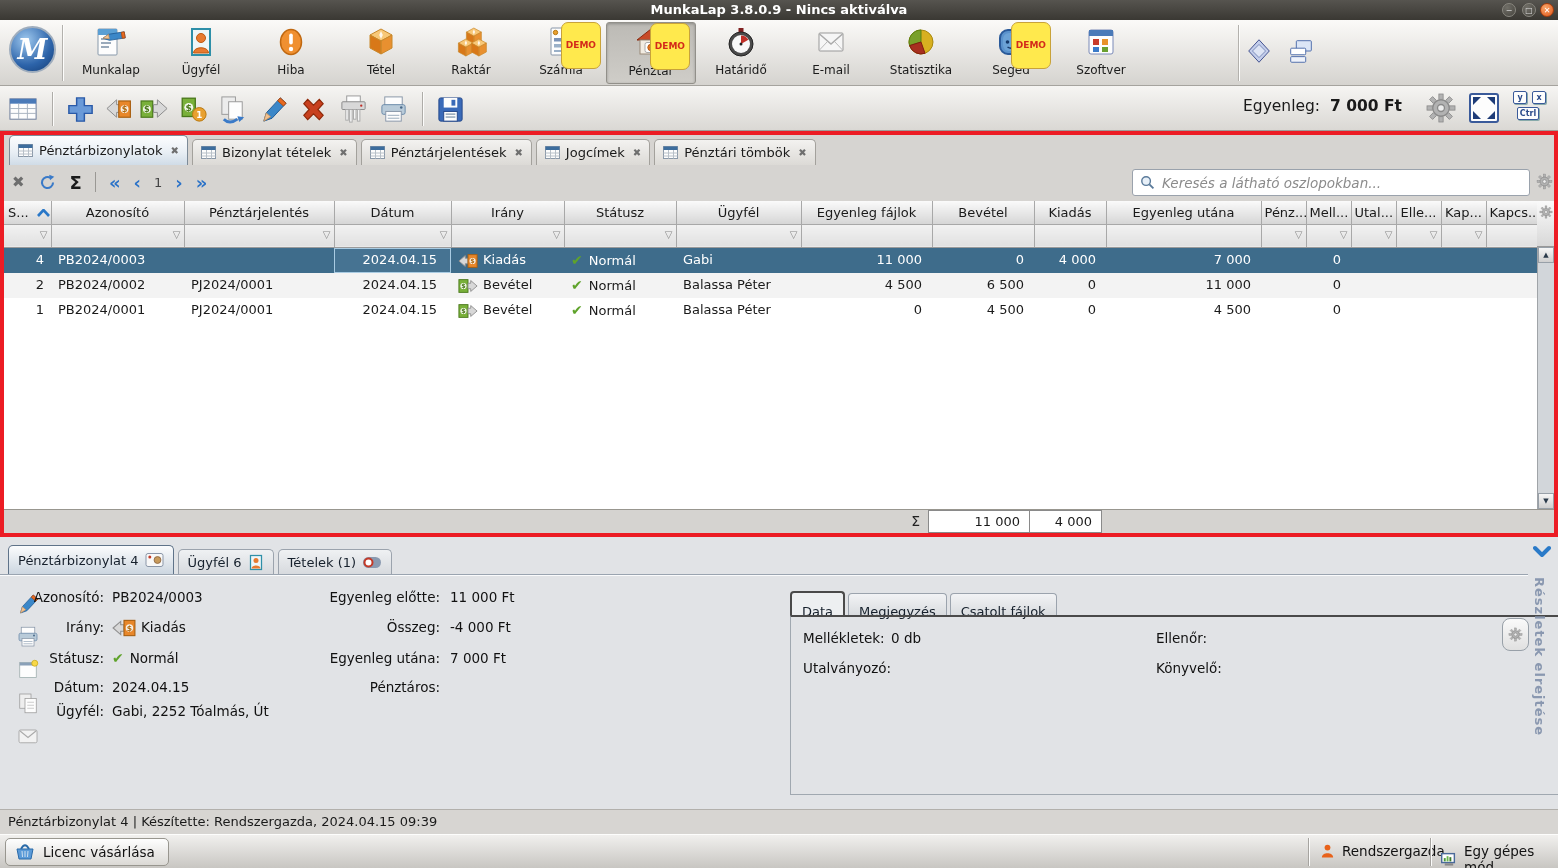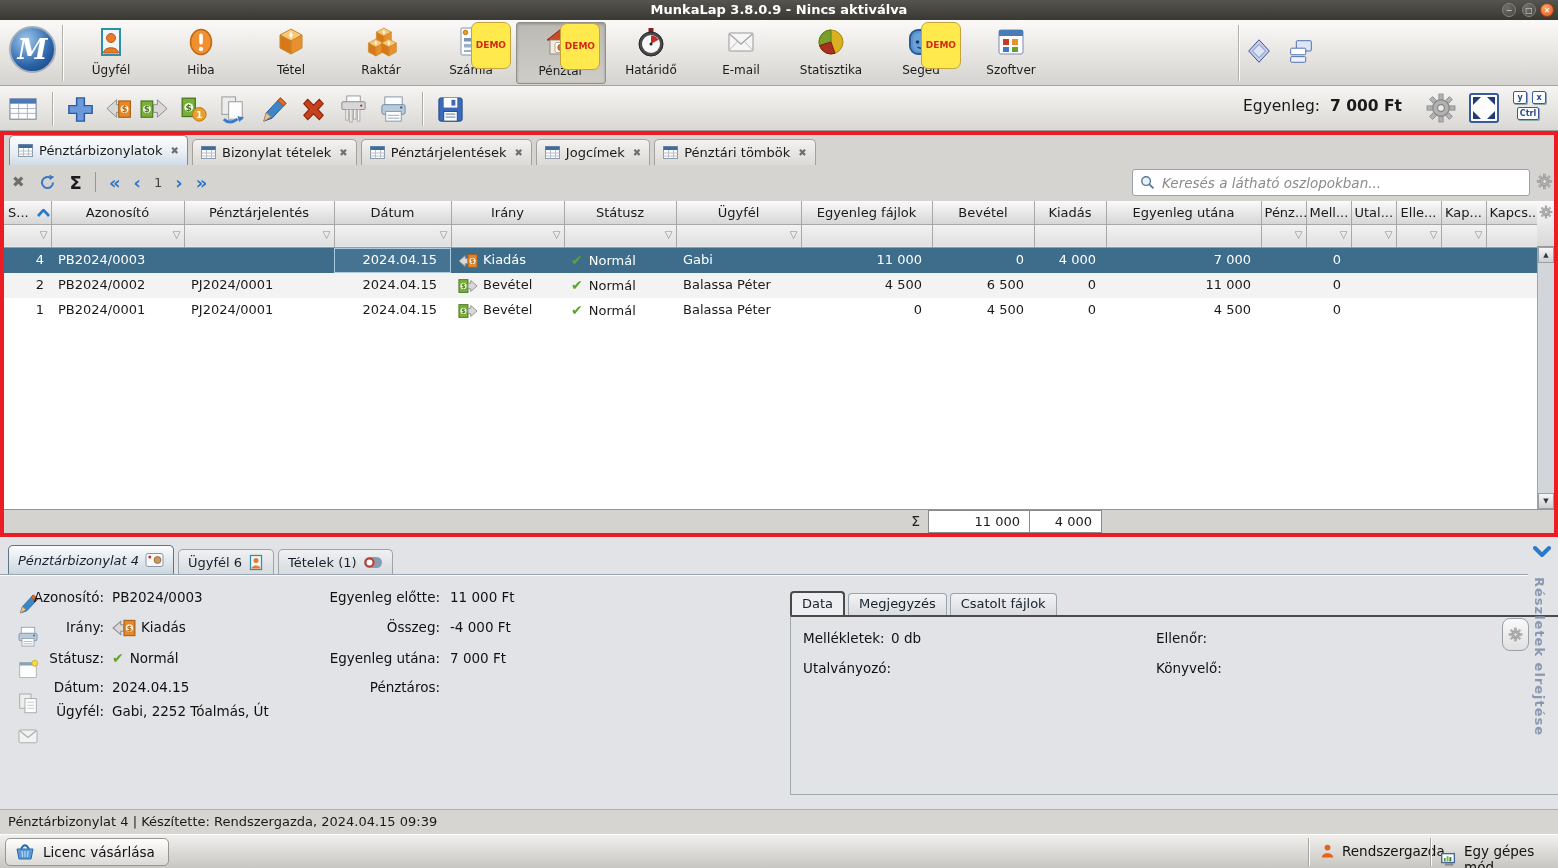--- a/index.html
+++ b/index.html
@@ -119,33 +119,33 @@
   .sumcell { position:absolute; top:0px; height:23px; background:#fff; border:1px solid #8a8a8a;
     line-height:21px; text-align:right; padding-right:9px; color:#1a1a1a; }
   .sumcell.c1 { left:924px; width:102px; } .sumcell.c2 { left:1025px; width:73px; }
 
   
   .detail { position:absolute; top:537px; left:0; width:1558px; height:272px; background:#e1e3e6; }
   .dtabs { position:absolute; left:8px; top:8px; display:flex; align-items:flex-end; gap:4px; }
   .dtab { height:25px; padding:0 9px; display:flex; gap:6px; align-items:center;
     background:linear-gradient(#eff1f3,#d7dade); border:1px solid #9ba3ad; border-bottom:none;
     border-radius:5px 5px 0 0; font-size:13px; color:#16202c; }
-  .dtab.active { height:29px; background:linear-gradient(#fbfcfd,#ccd6e0); border-color:#5f7389;font-style:italic; }
+  .dtab.active { height:29px; background:linear-gradient(#fbfcfd,#ccd6e0); border-color:#5f7389; }
   .dtabline { position:absolute; left:0; right:30px; top:37px; height:1px; background:#9aa4b0;
     box-shadow:0 1px 0 #fafbfc; }
   .strip { position:absolute; left:16px; top:55px; display:flex; flex-direction:column; gap:9px; }
   .strip > span { width:24px; height:24px; }
   .frow { position:absolute; left:0; font-size:13.5px; color:#111; height:19px; line-height:19px; }
   .dlabel { display:inline-block; width:104px; text-align:right; margin-right:8px; }
   .frow2 { position:absolute; left:240px; font-size:13.5px; color:#111; height:19px; line-height:19px; }
   .dlabel2 { display:inline-block; width:200px; text-align:right; margin-right:10px; }
   .fico { display:inline-block; vertical-align:middle; margin-right:5px; }
 
   .dtabs2 { position:absolute; left:790px; top:54px; display:flex; align-items:flex-end; gap:3px; }
-  .d2tab { padding:0 10px; height:22px; line-height:20px; background:linear-gradient(#f2f3f5,#d9dcdf);
+  .d2tab { padding:8px 10px; height:22px; line-height:20px; background:linear-gradient(#f2f3f5,#d9dcdf);
     border:1px solid #9ba3ad; border-bottom:none; border-radius:4px 4px 0 0; font-size:13px; color:#16202c; }
   .d2tab.active { height:24px; line-height:21px; background:#edeff1; border:2px solid #4a4a4a; border-bottom:none; }
   .dbox { position:absolute; left:790px; top:78px; width:804px; height:180px;
     border:1px solid #a0a8b0; border-top:2px solid #4a4a4a; }
   .brow { position:absolute; font-size:13.5px; color:#111; }
   .dgear { position:absolute; left:1502px; top:81px; width:27px; height:33px; border:1px solid #98a0a8;
     border-radius:8px; background:linear-gradient(#fafafa,#e0e0e0); display:flex;
     align-items:center; justify-content:center; }
   .collapse { position:absolute; left:1533px; top:8px; }
   .vtext { position:absolute; left:1532px; top:40px; writing-mode:vertical-rl; font-size:13px;
@@ -229,20 +229,35 @@
 </div>
 
 <div class="main-toolbar">
   <div class="logo"><span>M</span></div>
   <div class="tsep" style="left:62px"></div>
 
   <div class="tb-items">
     <div class="tb-item">
       <span class="tb-icon">
           <svg viewBox="0 0 32 32">
+            <rect x="3" y="3" width="19" height="26" rx="1" fill="#fdfdfd" stroke="#8899aa"></rect>
+            <rect x="3" y="3" width="19" height="6" fill="#5a9fd4"></rect>
+            <rect x="6" y="12" width="10" height="2" fill="#9aaabb"></rect>
+            <rect x="6" y="16" width="10" height="2" fill="#9aaabb"></rect>
+            <rect x="6" y="20" width="8" height="2" fill="#9aaabb"></rect>
+            <g transform="rotate(38 24 17) translate(4 2) scale(0.75)">
+              <use href="#pencilsym"></use>
+            </g>
+          </svg>
+        </span>
+      <span class="tb-label">Munkalap</span>
+    </div>
+    <div class="tb-item">
+      <span class="tb-icon">
+          <svg viewBox="0 0 32 32">
             <rect x="7" y="3" width="18" height="26" fill="#eef6f8" stroke="#2e8fa8" stroke-width="2"></rect>
             <circle cx="16" cy="12" r="4.5" fill="#e87a30" stroke="#c05a10"></circle>
             <path d="M8.5 27 c0-7 15-7 15 0 z" fill="#e87a30" stroke="#c05a10"></path>
           </svg>
         </span>
       <span class="tb-label">Ügyfél</span>
     </div>
     <div class="tb-item">
       <span class="tb-icon">
           <svg viewBox="0 0 32 32">

